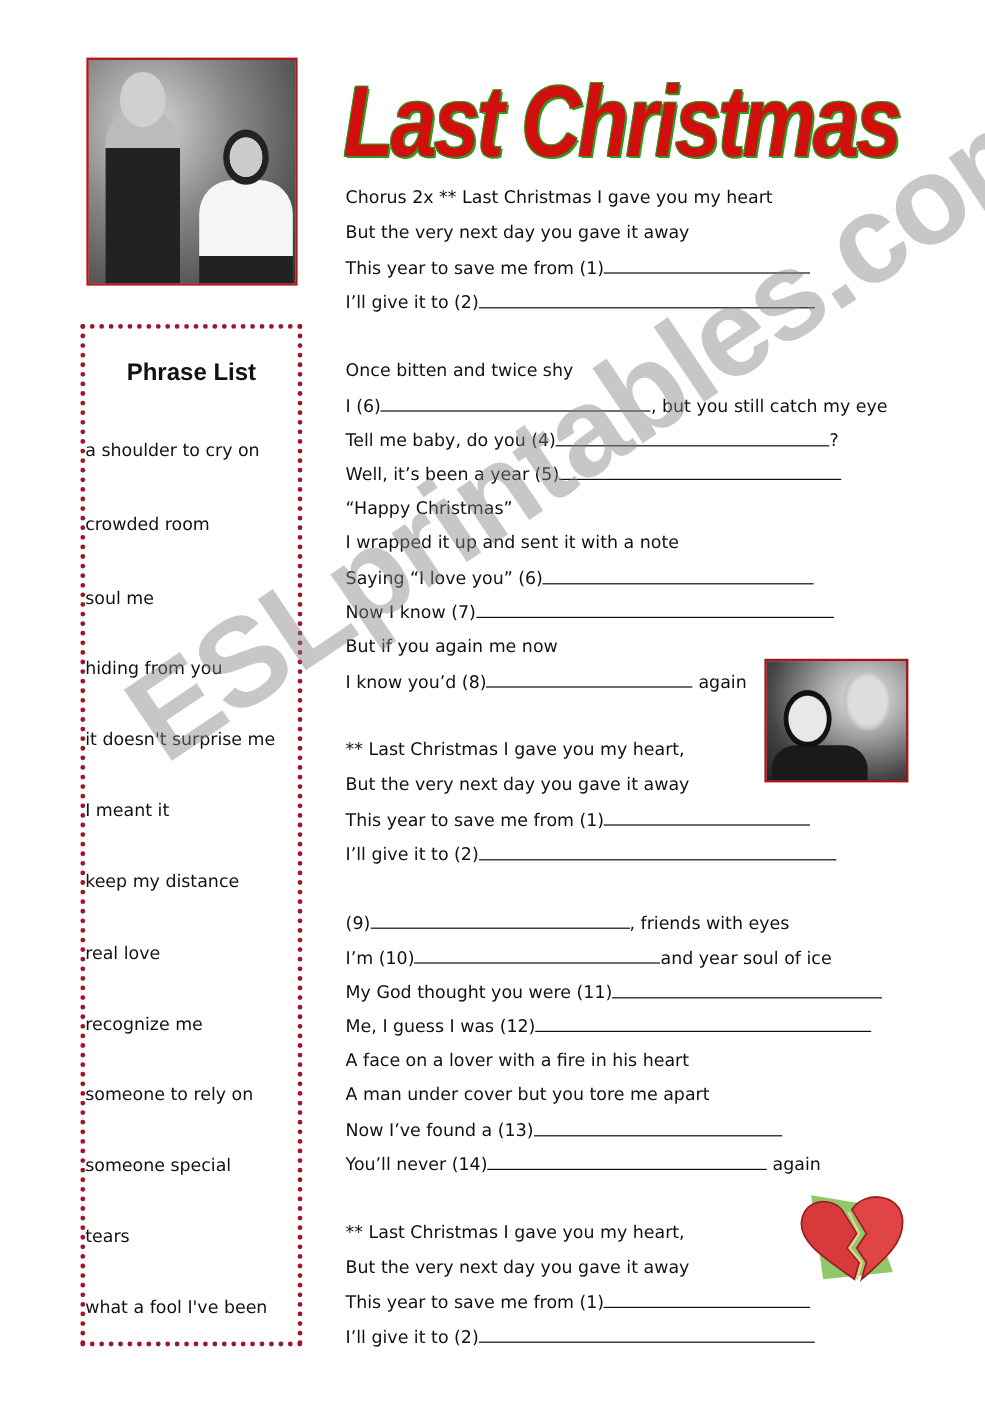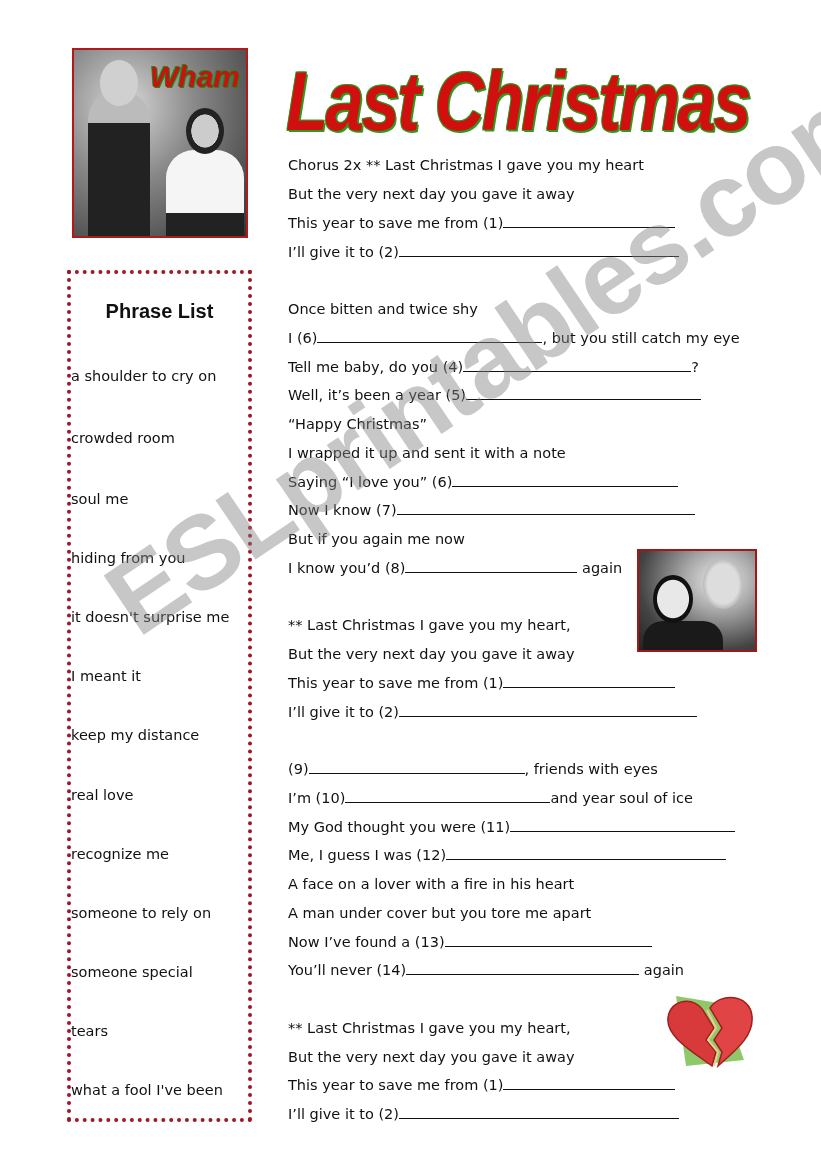--- a/index.html
+++ b/index.html
@@ -48,21 +48,20 @@
 </head>
 <body>
 
 <div class="photo-main">
   <div class="p1">
       <div class="head"></div>
     </div>
   <div class="p2">
       <div class="head"></div>
     </div>
-  <div class="band">Wham</div>
 </div>
 
 <div class="title">Last Christmas</div>
 
 <div class="phrase-box">
   <div class="phrase-title">Phrase List</div>
   <div class="phrase-item" style="top:94px">a shoulder to cry on</div>
   <div class="phrase-item" style="top:156px">crowded room</div>
   <div class="phrase-item" style="top:217px">soul me</div>
   <div class="phrase-item" style="top:276px">hiding from you</div>

